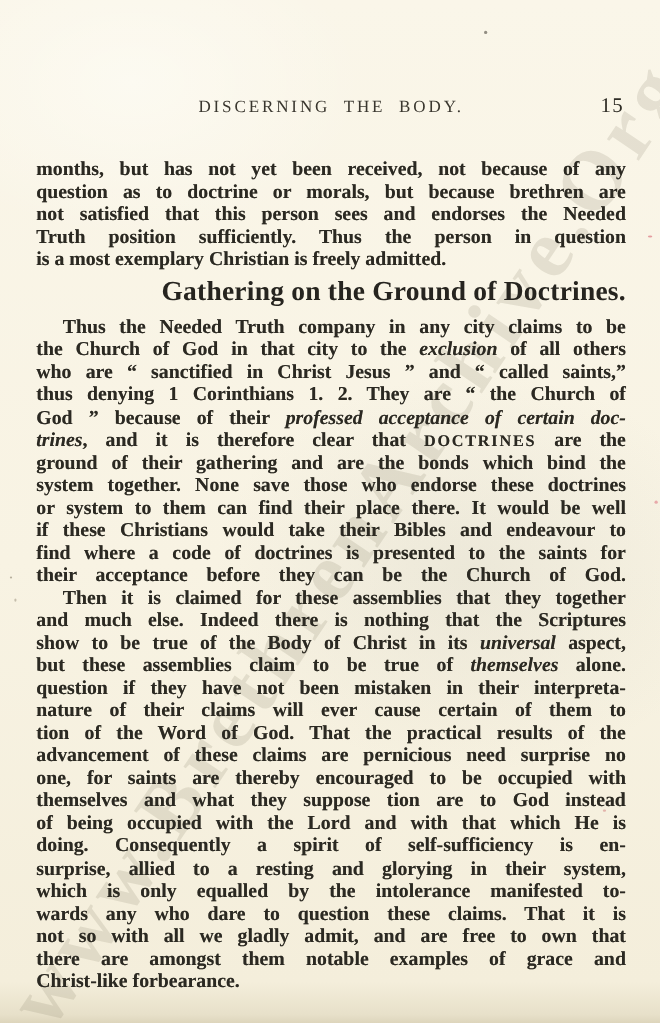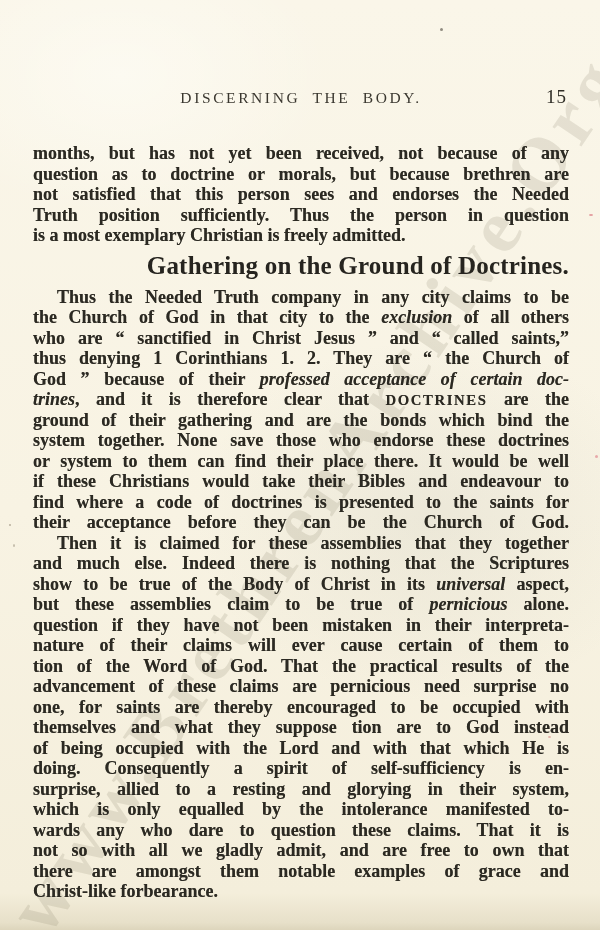--- a/index.html
+++ b/index.html
@@ -82,21 +82,21 @@
           <div class="line"><span>system together. None save those who endorse these doctrines</span></div>
           <div class="line"><span>or system to them can find their place there. It would be well</span></div>
           <div class="line"><span>if these Christians would take their Bibles and endeavour to</span></div>
           <div class="line"><span>find where a code of doctrines is presented to the saints for</span></div>
           <div class="line"><span>their acceptance before they can be the Church of God.</span></div>
         </div>
         <div class="para">
           <div class="line ind"><span>Then it is claimed for these assemblies that they together</span></div>
           <div class="line"><span>and much else. Indeed there is nothing that the Scriptures</span></div>
           <div class="line"><span>show to be true of the Body of Christ in its </span><span class="i">universal</span><span> aspect,</span></div>
-          <div class="line"><span>but these assemblies claim to be true of </span><span class="i">pernicious</span><span> alone.</span></div>
+          <div class="line"><span>but these assemblies claim to be true of </span><span class="i">themselves</span><span> alone.</span></div>
           <div class="line"><span>question if they have not been mistaken in their interpreta-</span></div>
           <div class="line"><span>nature of their claims will ever cause certain of them to</span></div>
           <div class="line"><span>tion of the Word of God. That the practical results of the</span></div>
           <div class="line"><span>advancement of these claims are pernicious need surprise no</span></div>
           <div class="line"><span>one, for saints are thereby encouraged to be occupied with</span></div>
           <div class="line"><span>themselves and what they suppose tion are to God instead</span></div>
           <div class="line"><span>of being occupied with the Lord and with that which He is</span></div>
           <div class="line"><span>doing. Consequently a spirit of self-sufficiency is en-</span></div>
           <div class="line"><span>surprise, allied to a resting and glorying in their system,</span></div>
           <div class="line"><span>which is only equalled by the intolerance manifested to-</span></div>

